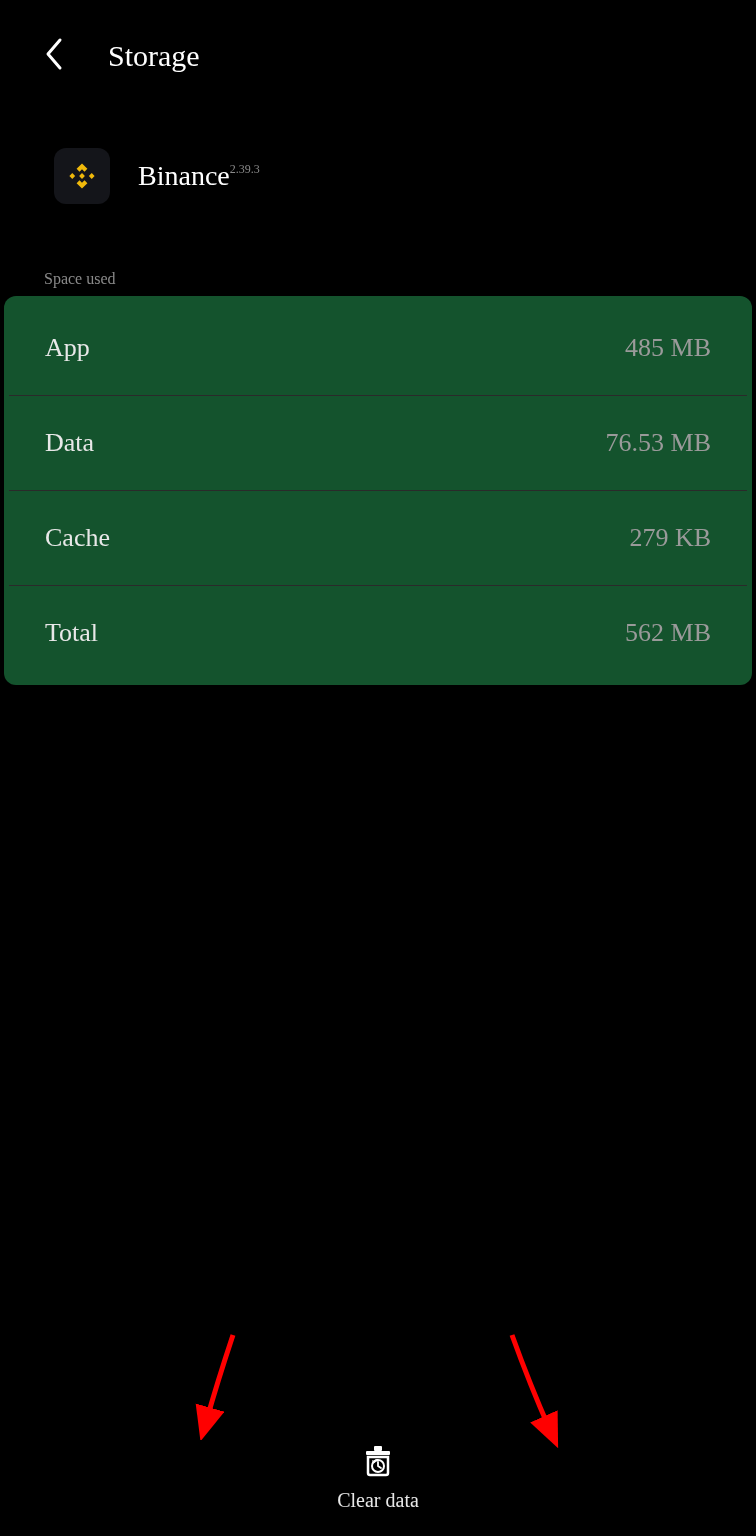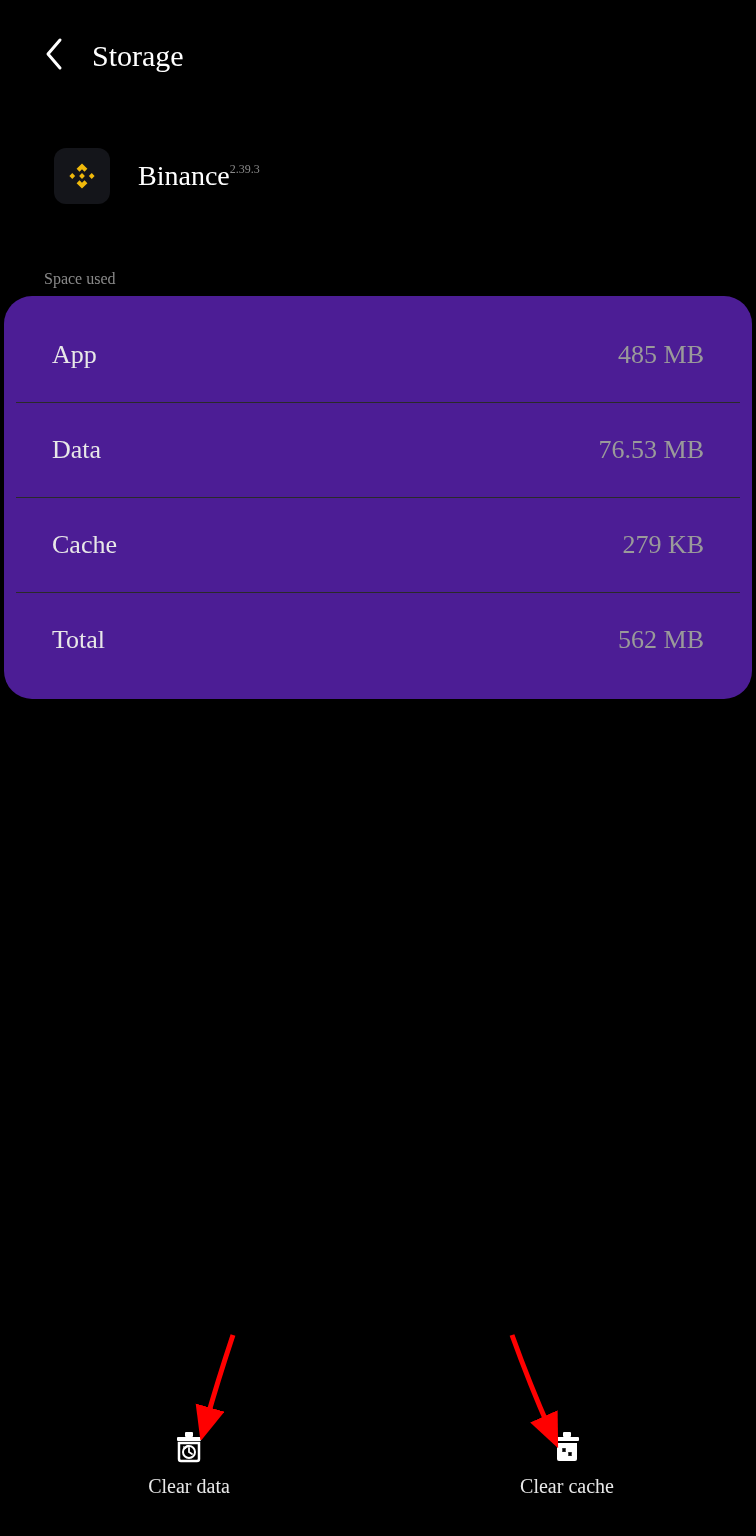--- a/index.html
+++ b/index.html
@@ -13,20 +13,21 @@
       background: #000000;
       font-family: 'Segoe Script', 'Comic Sans MS', cursive;
       color: #ffffff;
       position: relative;
       overflow: hidden;
     }
     .header {
       display: flex;
       align-items: center;
       padding: 36px 42px;
+      gap: 16px;
     }
     .back-icon {
       color: #ffffff;
       margin-right: 28px;
     }
     .header-title {
       font-size: 30px;
       font-weight: 500;
       color: #ffffff;
     }
@@ -61,24 +62,24 @@
       font-size: 12px;
       color: #8a8a8a;
       margin-top: 2px;
     }
     .section-label {
       font-size: 16px;
       color: #8a8a8a;
       padding: 30px 44px 8px;
     }
     .card {
-      background: #4c1d95;
-      border-radius: 28px;
+      background: #14532d;
+      border-radius: 12px;
       margin: 0 4px;
-      padding: 12px;
+      padding: 5px;
     }
     .row {
       display: flex;
       justify-content: space-between;
       align-items: center;
       padding: 32px 36px;
       border-bottom: 1px solid #2a2a2a;
     }
     .row:last-child {
       border-bottom: none;
@@ -90,21 +91,21 @@
     .row-value {
       font-size: 26px;
       color: #9a9a9a;
     }
     .bottom-actions {
       position: absolute;
       bottom: 0;
       left: 0;
       right: 0;
       display: flex;
-      padding: 20px 0 38px;
+      padding: 20px 0 24px;
     }
     .action-button {
       flex: 1;
       display: flex;
       flex-direction: column;
       align-items: center;
       justify-content: center;
       gap: 10px;
       cursor: pointer;
     }
@@ -189,32 +190,20 @@
         <rect x="6" y="8" width="24" height="4" rx="1" fill="#ffffff"></rect>
         <path d="M8 14 L8 30 Q8 32 10 32 L26 32 Q28 32 28 30 L28 14 Z" fill="none" stroke="#ffffff" stroke-width="2.5"></path>
         <circle cx="18" cy="23" r="6" fill="#000000" stroke="#ffffff" stroke-width="2"></circle>
         <path d="M18 19 L18 23 L21 25" stroke="#ffffff" stroke-width="1.8" stroke-linecap="round"></path>
         <path d="M13 20 A6 6 0 0 1 18 17" stroke="#ffffff" stroke-width="1.8" fill="none"></path>
         <path d="M12 17 L13 20 L16 19" fill="#ffffff"></path>
       </svg>
     </span>
     <span class="action-label">Clear data</span>
   </div>
-  <div class="action-button">
-    <span class="action-icon">
-      <svg viewBox="0 0 36 36" fill="none">
-        <rect x="14" y="3" width="8" height="5" rx="1" fill="#ffffff"></rect>
-        <rect x="6" y="8" width="24" height="4" rx="1" fill="#ffffff"></rect>
-        <path d="M8 14 L8 30 Q8 32 10 32 L26 32 Q28 32 28 30 L28 14 Z" fill="#ffffff"></path>
-        <path d="M14 20 L16 22 M16 20 L14 22" stroke="#000000" stroke-width="1.8" stroke-linecap="round"></path>
-        <path d="M20 24 L22 26 M22 24 L20 26" stroke="#000000" stroke-width="1.8" stroke-linecap="round"></path>
-      </svg>
-    </span>
-    <span class="action-label">Clear cache</span>
-  </div>
 </div>
 
 <svg class="arrow arrow-left" width="60" height="110">
   <defs>
     <marker id="arrowhead1" markerWidth="10" markerHeight="10" refX="3" refY="3" orient="auto">
       <polygon points="0 0, 7 3, 0 6" fill="#ff0000"></polygon>
     </marker>
   </defs>
   <path d="M45 5 Q30 50 18 92" stroke="#ff0000" stroke-width="5" fill="none" marker-end="url(#arrowhead1)"></path>
 </svg>

